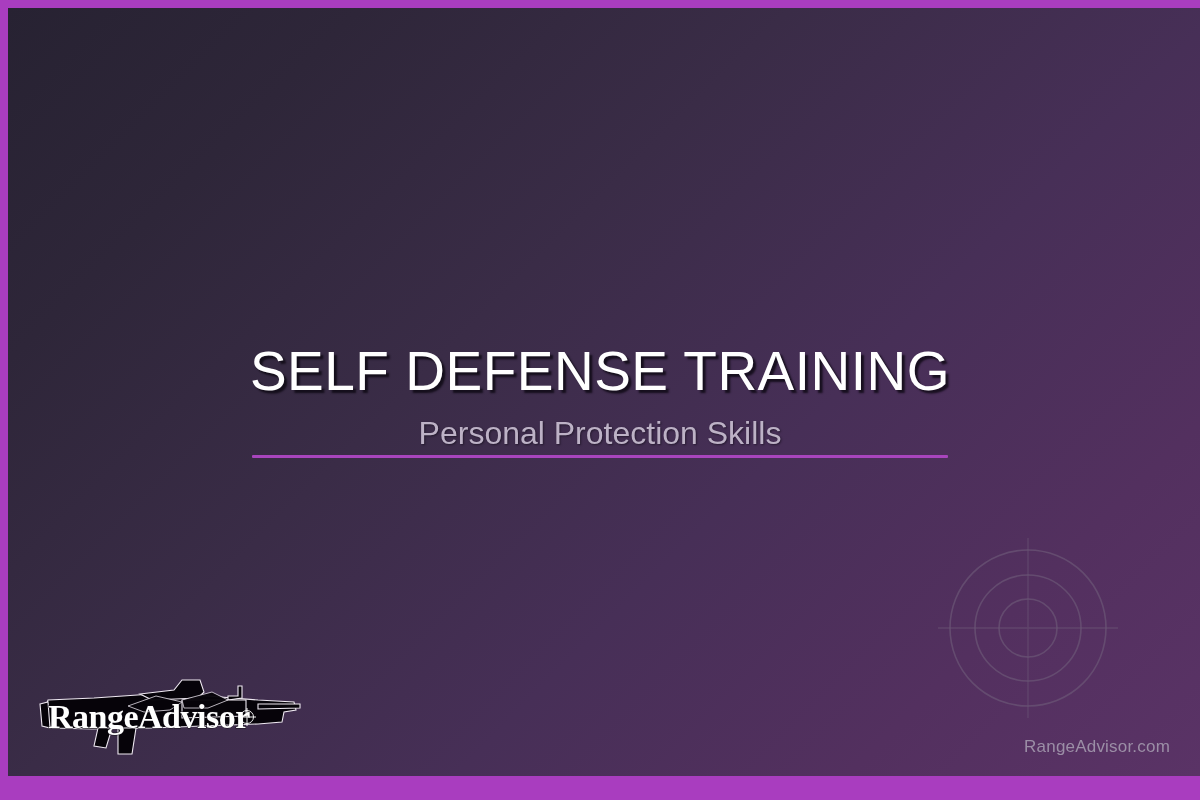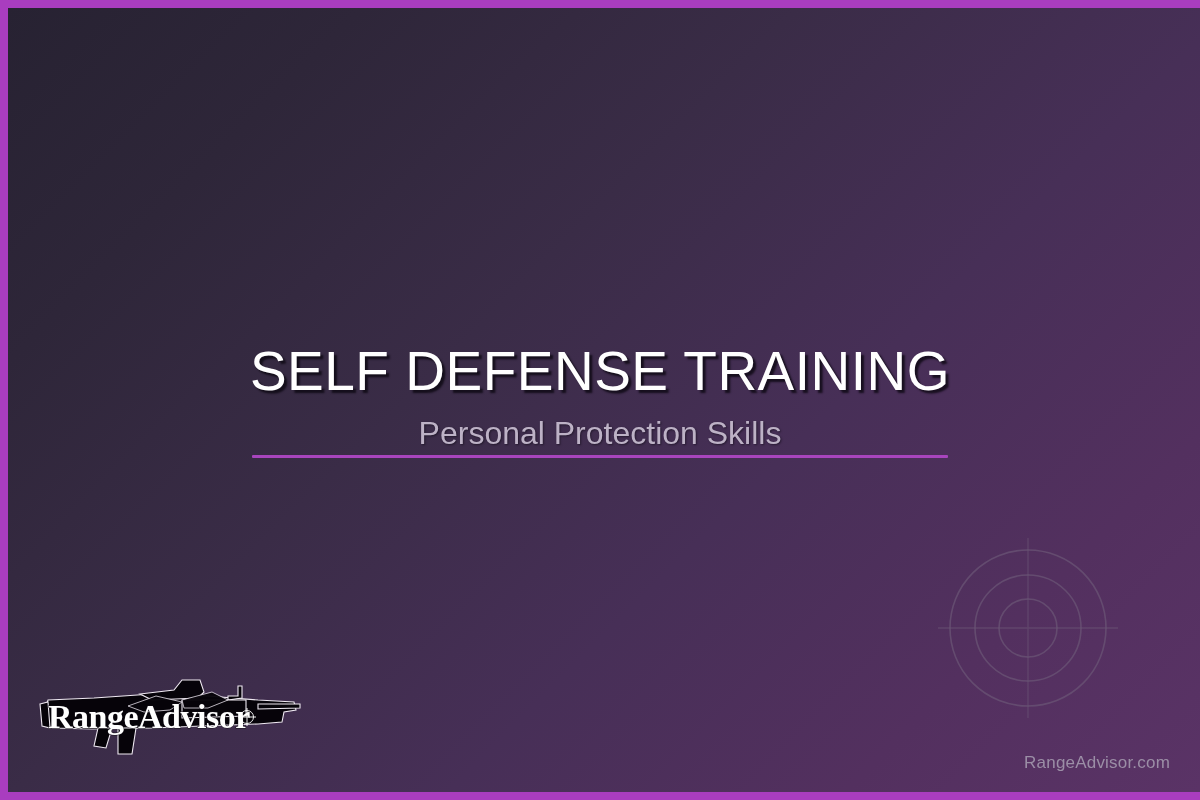--- a/index.html
+++ b/index.html
@@ -15,21 +15,21 @@
   body {
     font-family: "Liberation Sans", sans-serif;
   }
 
   
   #slide {
     position: relative;
     width: 1200px;
     height: 800px;
     background: #a93dbf;               
-    padding: 8px 0 8px 8px;            
+    padding: 8px 0 24px 8px;            
     overflow: hidden;
   }
 
   #slide-inner {
     position: relative;
     width: 100%;
     height: 100%;
     overflow: hidden;
     background: linear-gradient(135deg,
                 #272232 0%,

